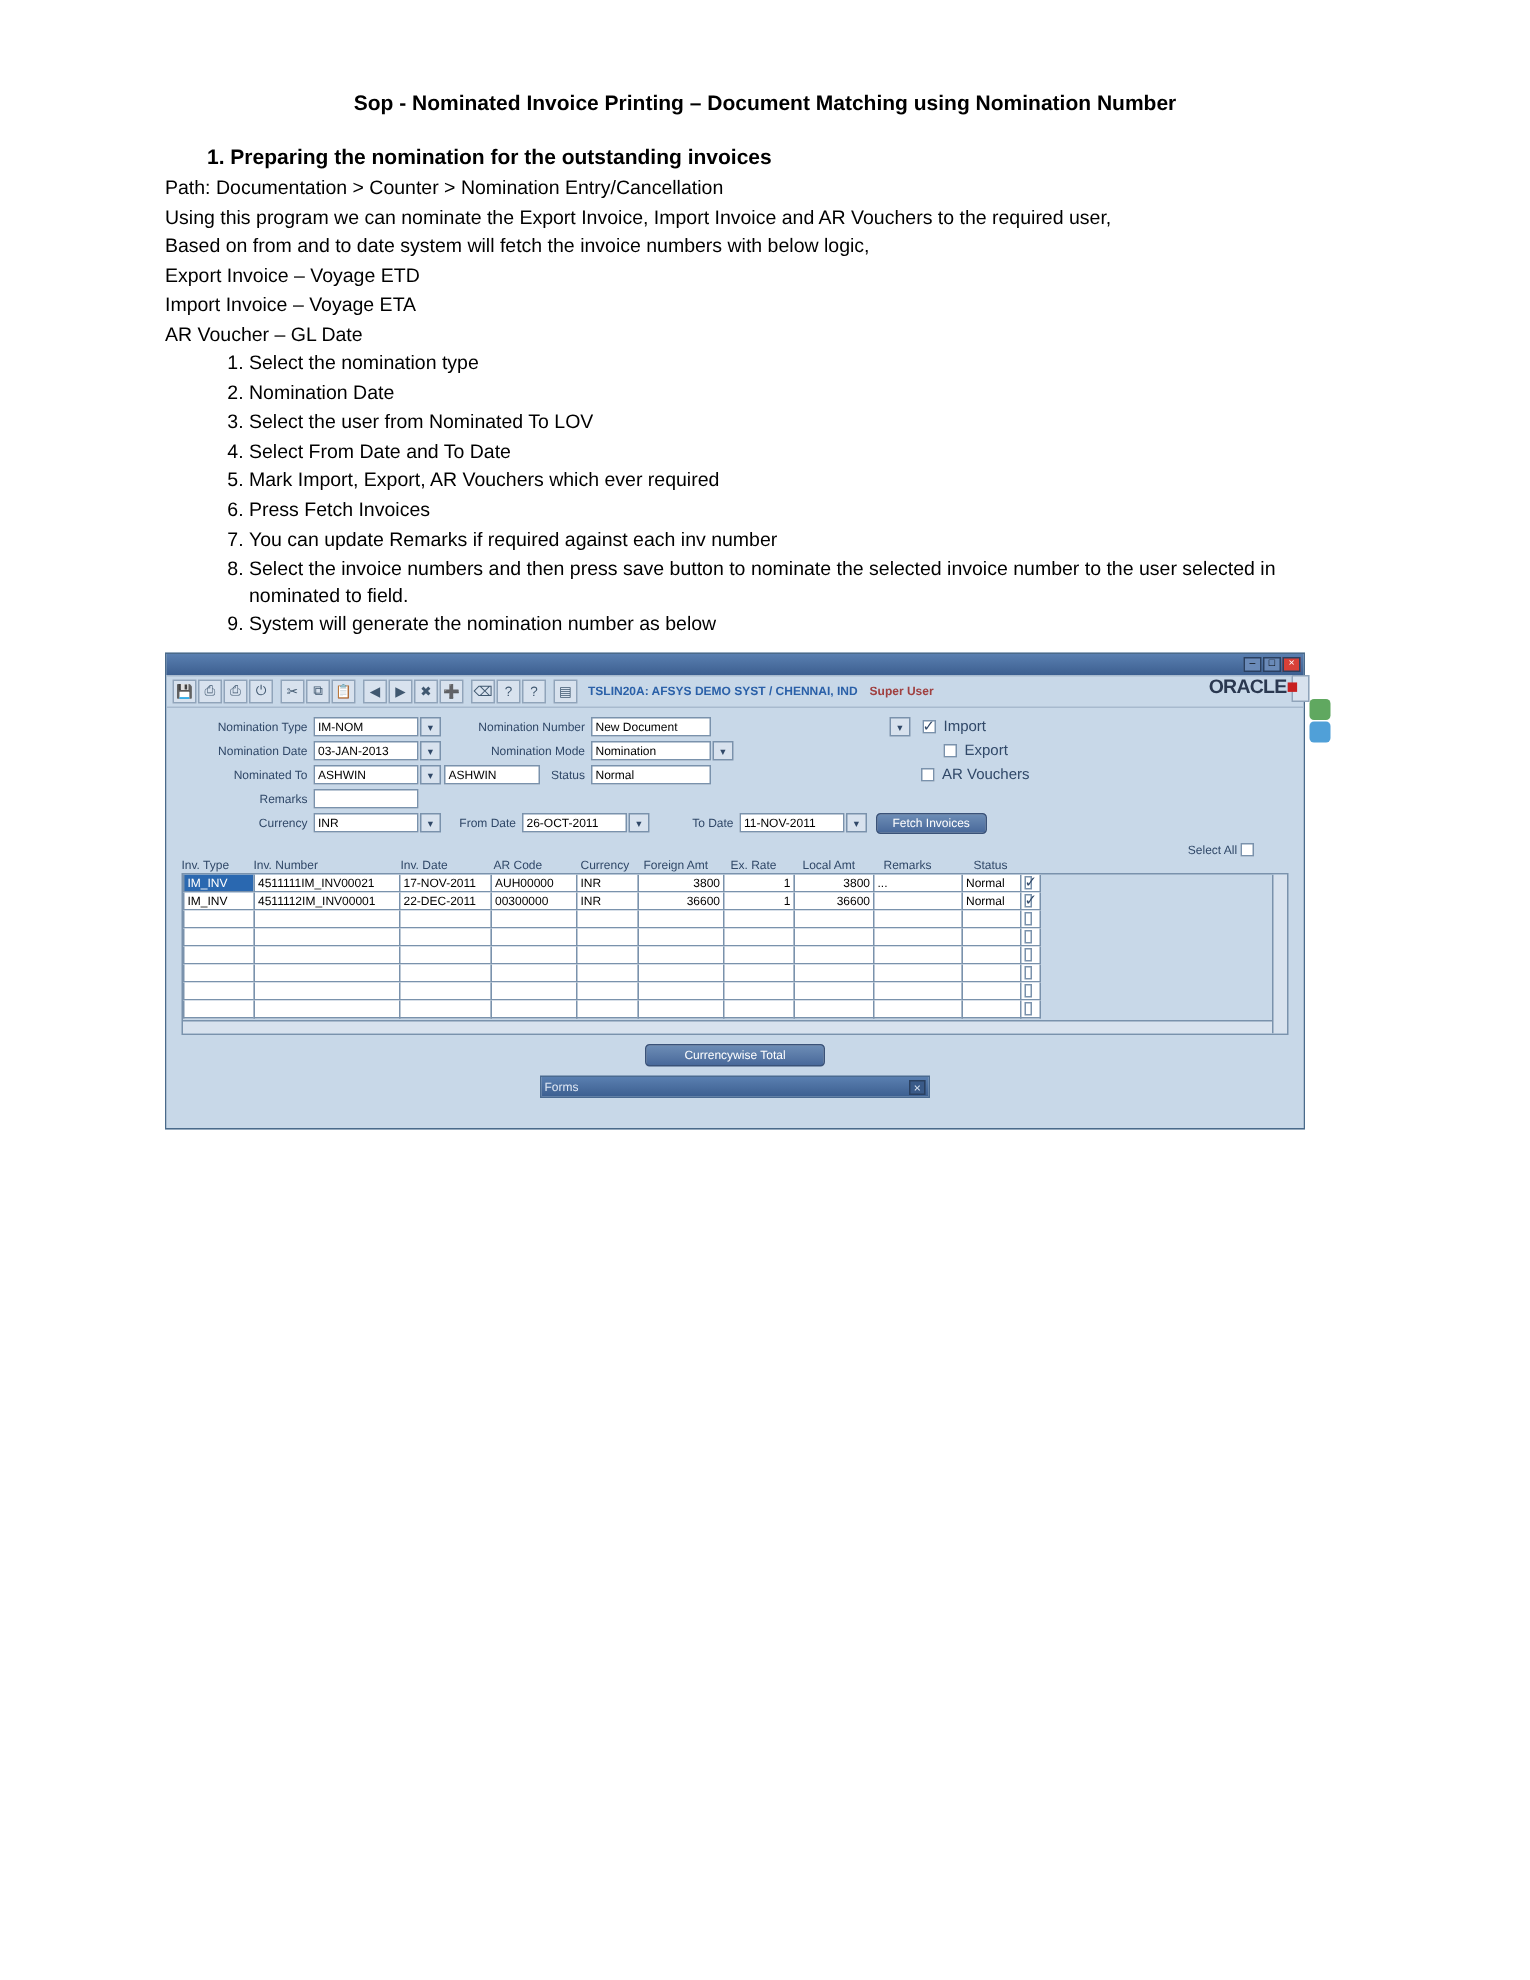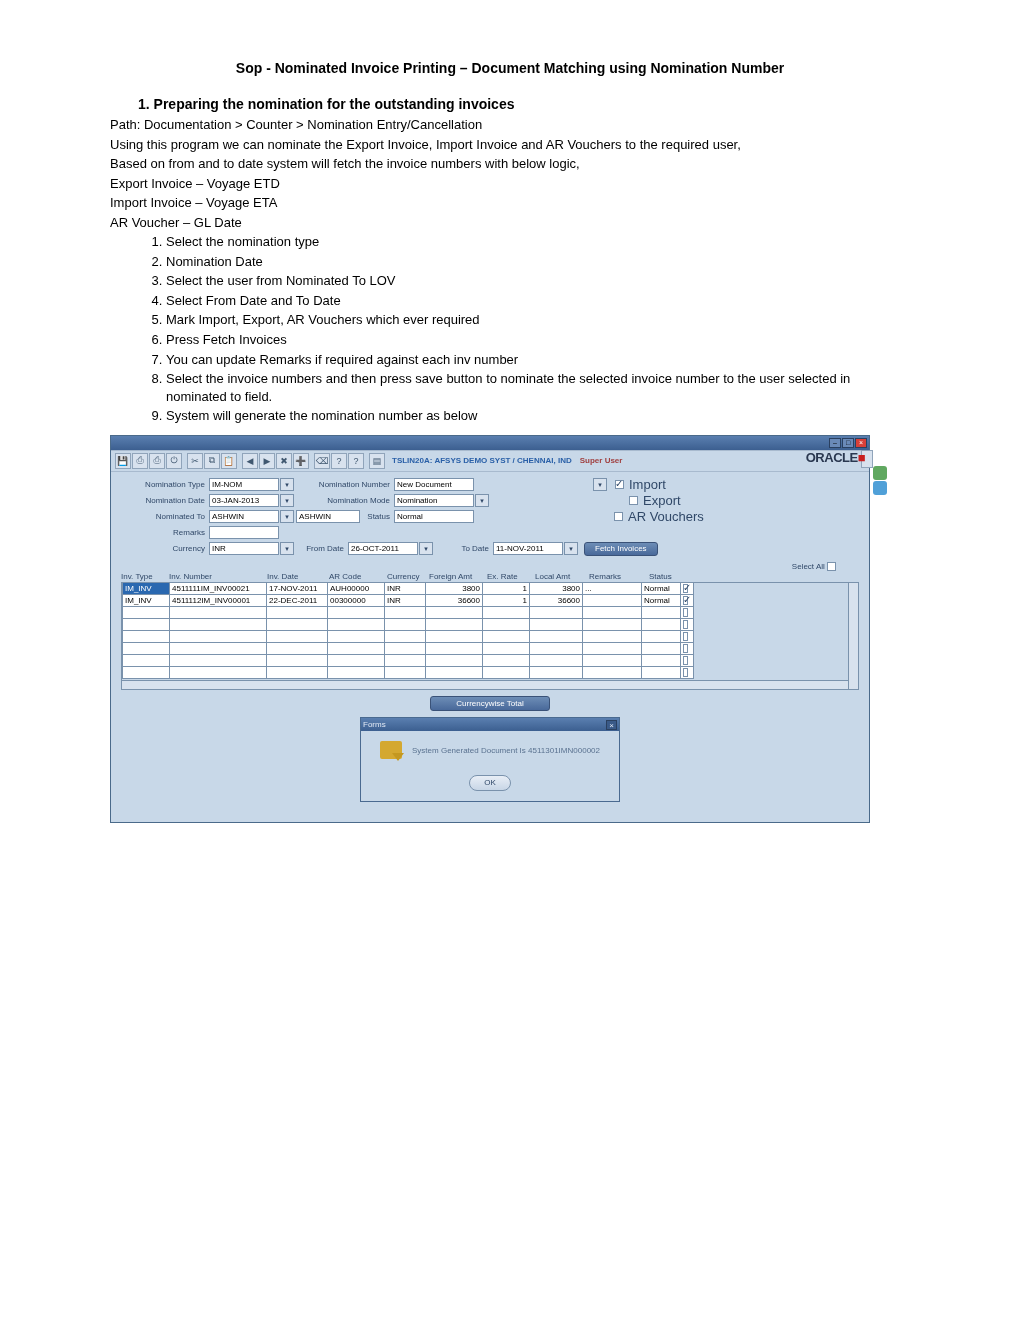--- a/index.html
+++ b/index.html
@@ -28,21 +28,21 @@
     .inner-title { height: 14px; background: linear-gradient(#4a6fa0,#3a5a88); font-size: 8px; color: #d0dcec; padding-left: 16px; display: flex; align-items: center; position: relative; }
     .inner-title::before { content: ""; position: absolute; left: 2px; top: 2px; width: 10px; height: 10px; background: #e8b030; border-radius: 2px; }
     .form-area { background: #c8d8e8; padding: 6px 10px 10px 10px; }
     .form-row { display: flex; align-items: center; font-size: 8px; color: #304868; margin-bottom: 2px; height: 14px; }
     .fld-label { width: 88px; text-align: right; padding-right: 4px; }
     .fld-label2 { width: 100px; text-align: right; padding-right: 4px; }
     .fld-input { height: 13px; background: #fff; border: 1px solid #7a92ac; font-size: 8px; padding: 0 2px; display: inline-flex; align-items: center; color: #000; }
     .lov-btn { width: 14px; height: 13px; background: #d8e2ee; border: 1px solid #7a92ac; display: inline-flex; align-items: center; justify-content: center; font-size: 7px; color: #304868; margin-left: 1px; }
     .chk { width: 9px; height: 9px; border: 1px solid #7a92ac; background: #fff; display: inline-block; margin-right: 3px; vertical-align: middle; position: relative; }
     .chk.checked::after { content: "✓"; position: absolute; left: -1px; top: -3px; font-size: 10px; color: #304868; }
-    .chk-grp { display: flex; flex-direction: column; gap: 2px; margin-left: 8px; font-size: 13px; }
+    .chk-grp { display: flex; flex-direction: column; gap: 2px; margin-left: 8px; font-size: 10px; }
     .fetch-btn { height: 14px; padding: 0 10px; background: linear-gradient(#6d8db6,#49699a); border: 1px solid #3a5278; color: #fff; font-size: 8px; border-radius: 3px; display: inline-flex; align-items: center; margin-left: 6px; }
     .grid-wrap { margin-top: 6px; background: #c8d8e8; }
     .grid-header { display: flex; font-size: 8px; color: #304868; }
     .grid-header > div { text-align: left; padding: 1px 0; }
     .grid-body { border: 1px solid #7a92ac; background: #c8d8e8; height: 108px; overflow: hidden; position: relative; }
     .grid-row { display: flex; height: 12px; }
     .cell { height: 12px; background: #fff; border: 1px solid #7a92ac; border-top: none; font-size: 8px; padding: 0 2px; display: flex; align-items: center; margin-right: -1px; }
     .cell.sel { background: #2a68b0; color: #fff; }
     .col-invtype { width: 48px; }
     .col-invnum { width: 98px; }
@@ -342,24 +342,17 @@
           <div class="scroll-rail-h"></div>
         </div>
 
         <button class="currency-btn">Currencywise Total</button>
 
         <div class="dialog">
           <div class="dialog-title">
             <span>Forms</span>
             <span class="dialog-x">×</span>
           </div>
-          <div class="dialog-body">
-            <div class="dialog-msg">
-              <span class="dialog-icon"></span>
-              <span>System Generated Document Is  4511301IMN000002</span>
-            </div>
-            <button class="ok-btn">OK</button>
-          </div>
         </div>
       </div>
     </div>
   </div>
 </div>
 
 </body></html>

